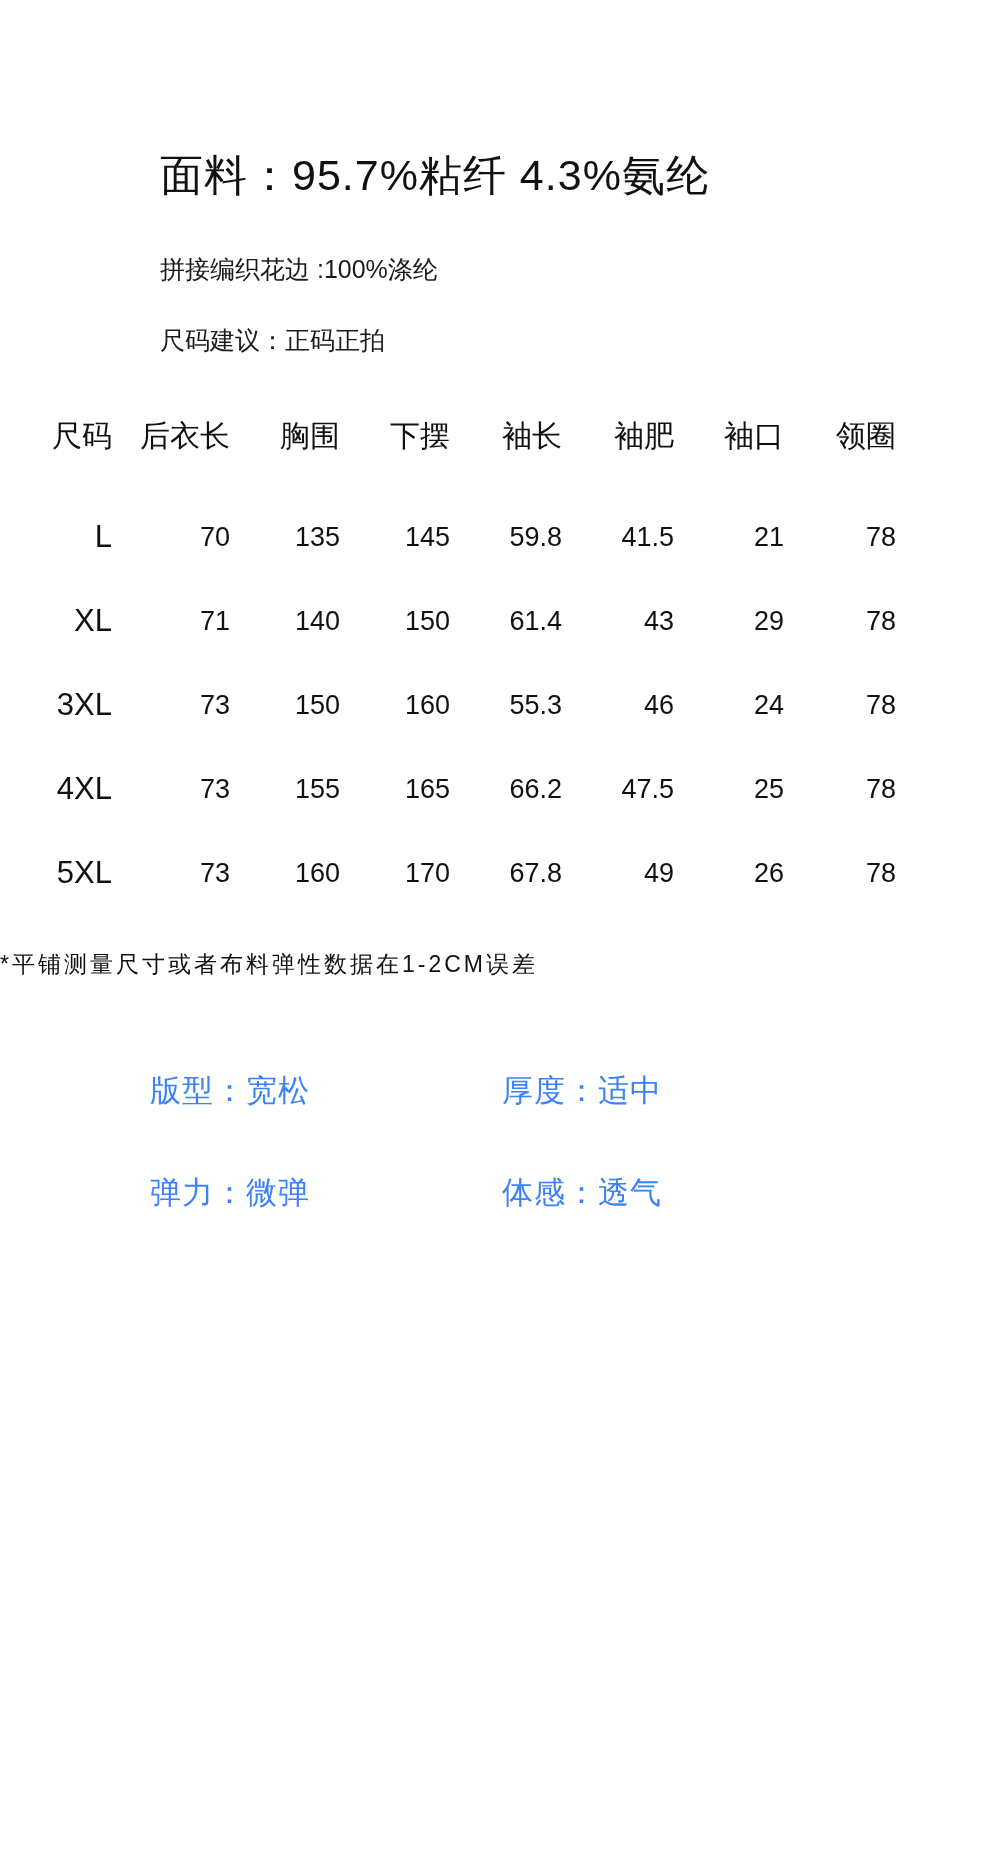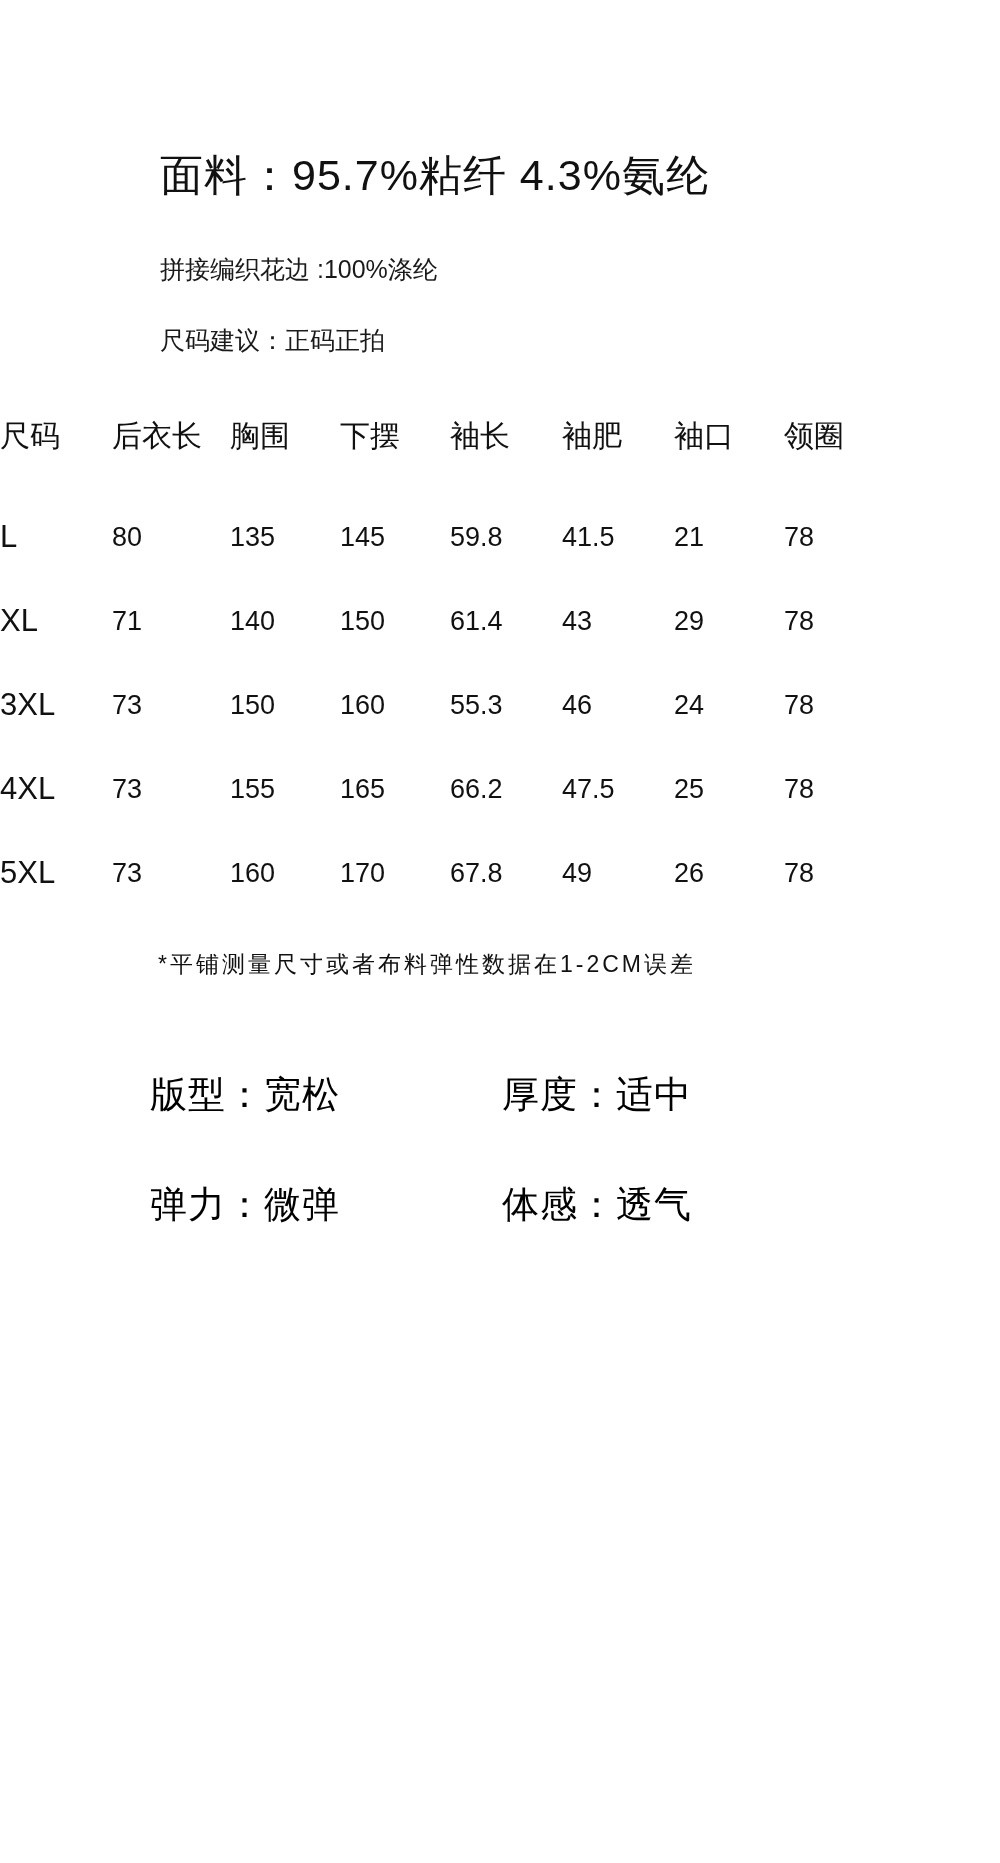--- a/index.html
+++ b/index.html
@@ -50,21 +50,21 @@
 
   
   .size-table {
     margin-top: 60px;
     width: 100%;
     border-collapse: collapse;
     table-layout: fixed;
   }
   .size-table th,
   .size-table td {
-    text-align: left;
+    text-align: right;
     border: none;
     padding: 0;
     margin-left: 39px;
   }
   .size-table thead th {
     font-size: 30px;
     font-weight: 400;
     color: #111;
     padding-bottom: 38px;
     white-space: nowrap;
@@ -87,39 +87,39 @@
   col.c1 { width: 118px; }
   col.c2 { width: 110px; }
   col.c3 { width: 110px; }
   col.c4 { width: 112px; }
   col.c5 { width: 112px; }
   col.c6 { width: 110px; }
   col.c7 { width: 112px; }
 
   .table-note {
     margin-top: 34px;
-    text-align: center;
+    text-align: left;
     font-size: 23px;
     letter-spacing: 3px;
     color: #111;
     white-space: nowrap;
   }
 
   
   .attrs {
     margin-top: 90px;
     display: grid;
     grid-template-columns: 1fr 1fr;
     row-gap: 60px;
     padding-left: 150px;
     padding-right: 120px;
   }
   .attr {
-    font-size: 37px;
-    color: #000000;
+    font-size: 31px;
+    color: #3b82f6;
     white-space: nowrap;
     letter-spacing: 1px;
   }
   .attr.right {
     padding-left: 60px;
   }
 </style>
 </head>
 <body>
 
@@ -152,21 +152,21 @@
         <th>下摆</th>
         <th>袖长</th>
         <th>袖肥</th>
         <th>袖口</th>
         <th>领圈</th>
       </tr>
     </thead>
     <tbody>
       <tr>
         <td class="cell-size">L</td>
-        <td>80</td>
+        <td>70</td>
         <td>135</td>
         <td>145</td>
         <td>59.8</td>
         <td>41.5</td>
         <td>21</td>
         <td>78</td>
       </tr>
       <tr>
         <td class="cell-size">XL</td>
         <td>71</td>

